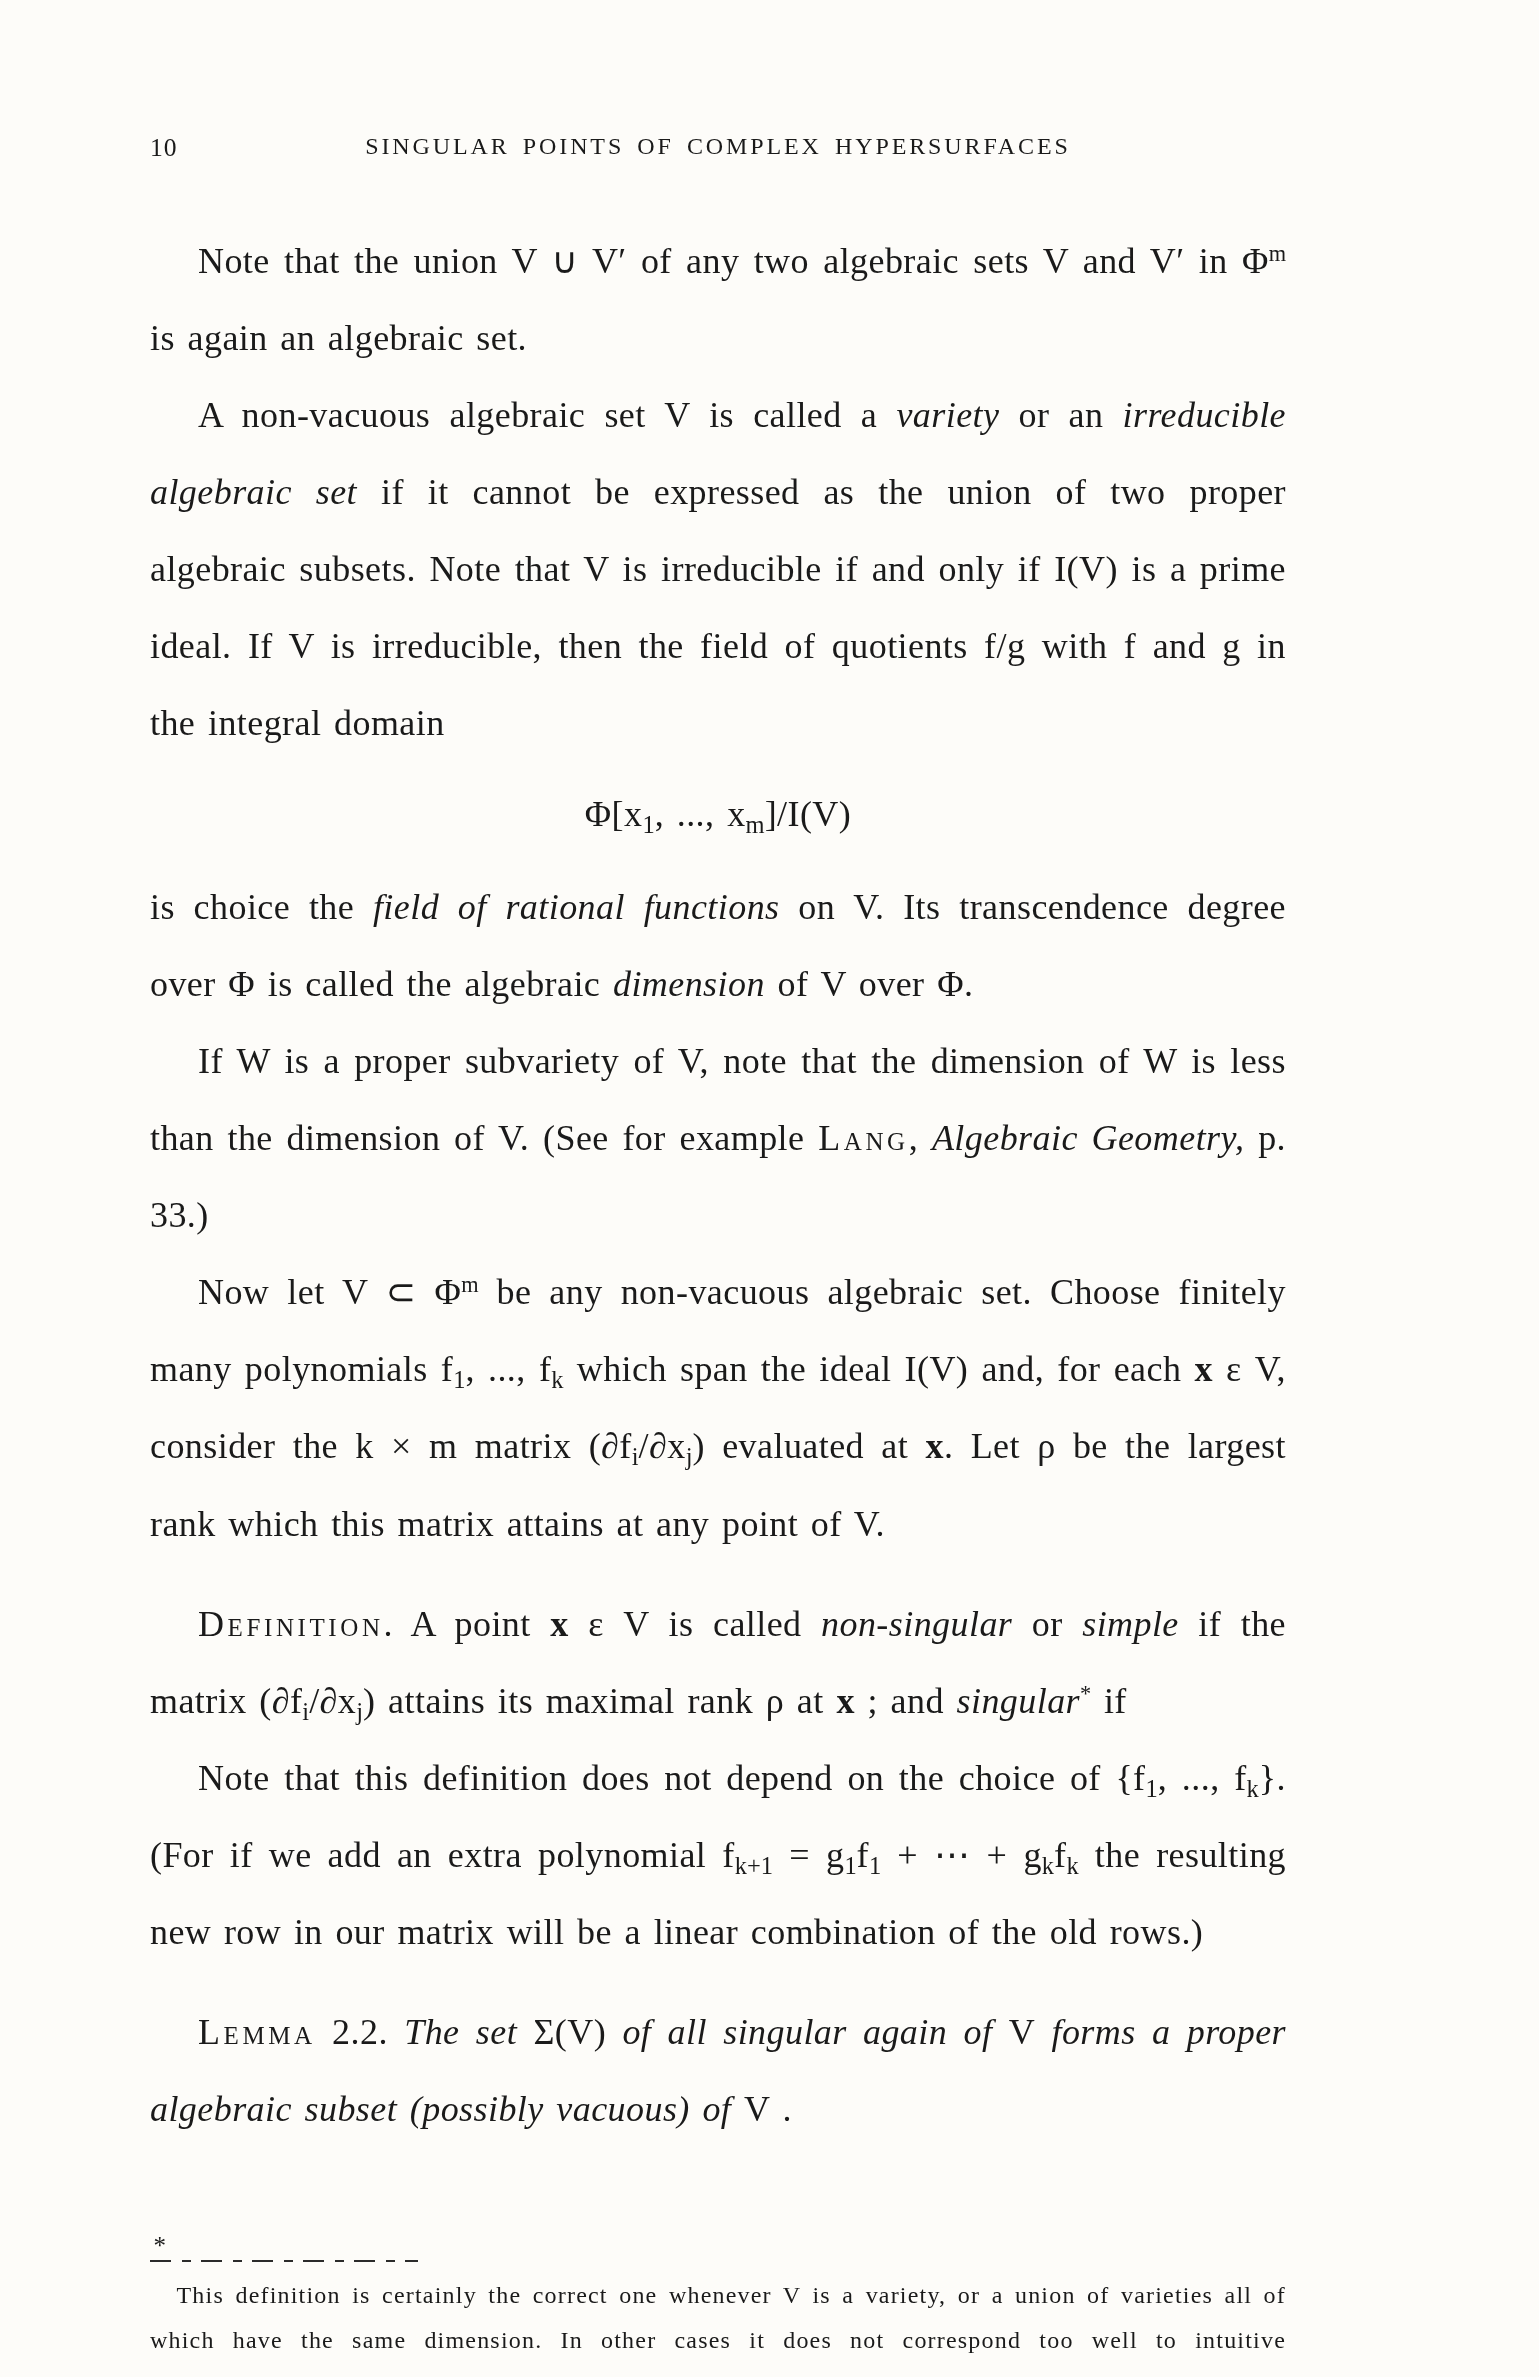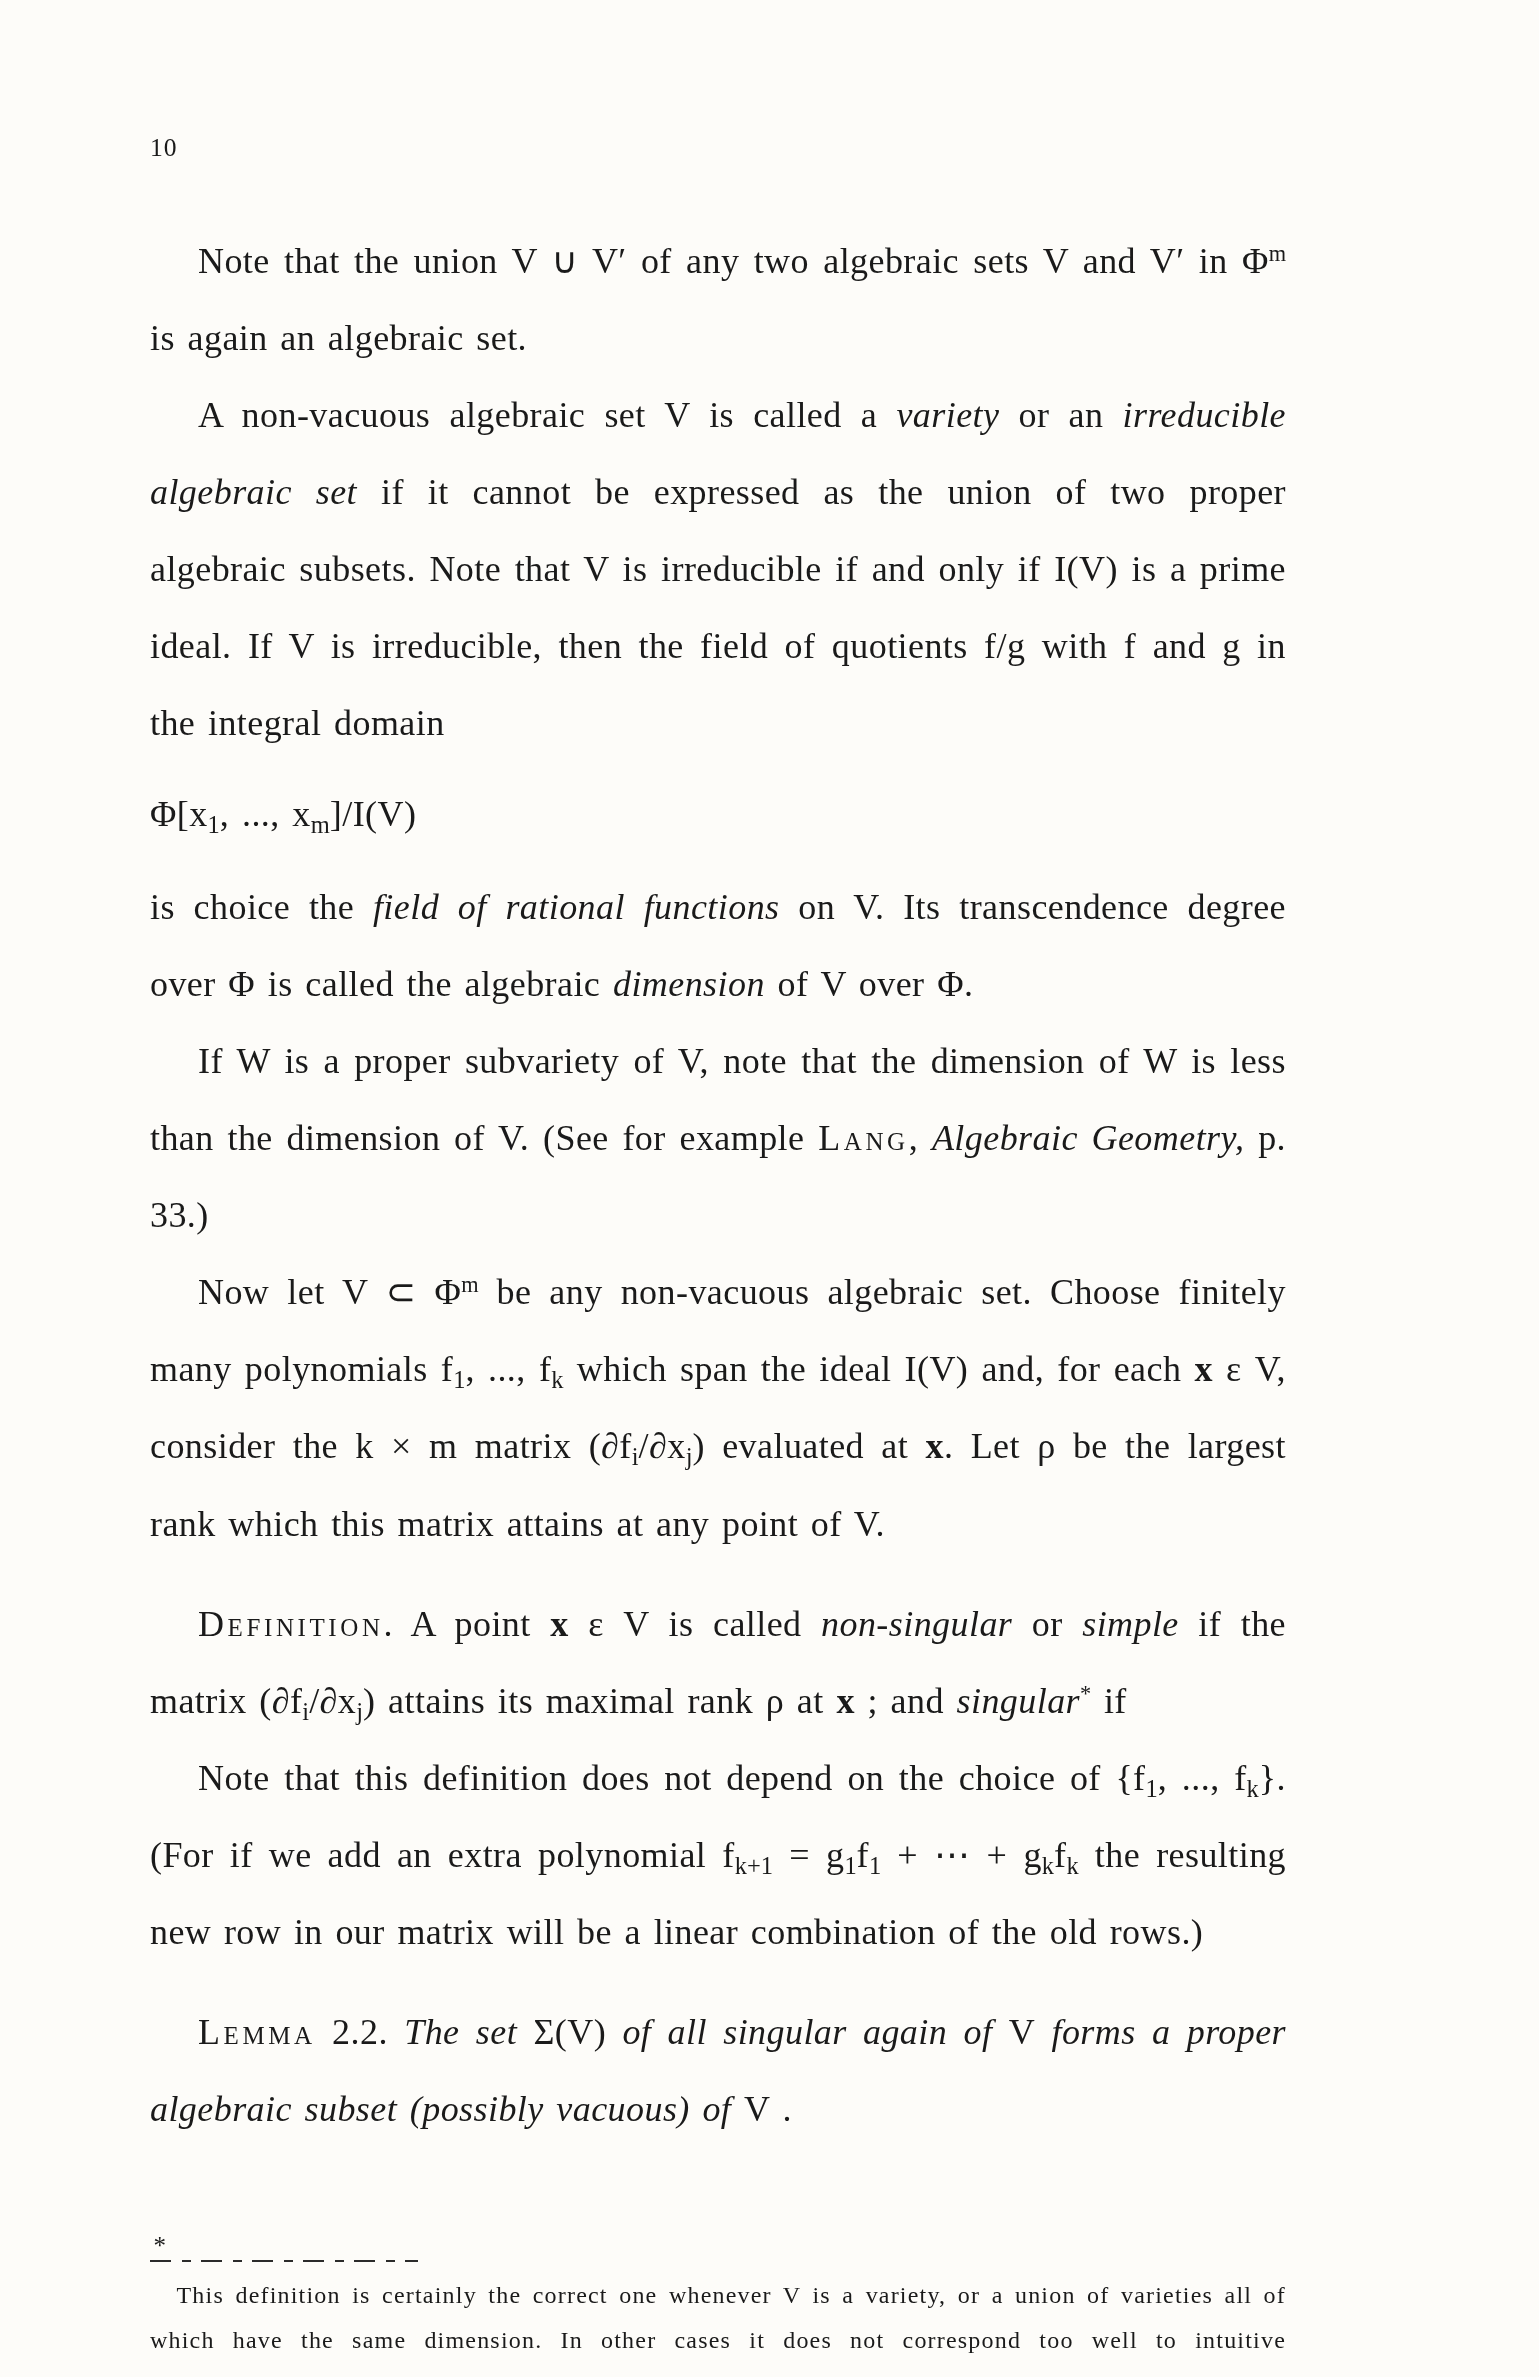--- a/index.html
+++ b/index.html
@@ -41,20 +41,21 @@
     font-size: 36px;
     line-height: 2.14;
     text-align: justify;
     word-spacing: 0.09em;
     letter-spacing: 0.012em;
   }
   .paragraph { margin: 0; }
   .paragraph.indent { text-indent: 48px; }
   .space-before { margin-top: 23px; }
   .equation {
+    text-align: center;
     text-indent: 0;
     margin: 14px 0 16px 0;
     font-family: Liberation Serif, serif;
   }
   sub, sup {
     font-size: 68%;
     letter-spacing: 0;
   }
   sub { vertical-align: -0.28em; }
   sup { vertical-align: 0.55em; font-size: 62%; }
@@ -87,20 +88,21 @@
     margin: 1.8px 0 10.6px 0;
   }
   .footnote-text { text-indent: 26.5px; }
 </style>
 </head>
 <body>
 
 <div class="page">
   <div class="header">
     <span class="page-num">10</span>
+    <div class="running-title">SINGULAR POINTS OF COMPLEX HYPERSURFACES</div>
   </div>
 
   <div class="page-body">
       <div class="paragraph indent"><span>Note that the union  V ∪ V′ of any two algebraic sets  V  and  V′ in  Φ</span><sup>m</sup><span> is again an algebraic set.</span></div>
       <div class="paragraph indent"><span>A non-vacuous algebraic set  V  is called a </span><i>variety</i><span> or an </span><i>irreducible algebraic set</i><span> if it cannot be expressed as the union of two proper algebraic subsets.  Note that  V  is irreducible if and only if  I(V)  is a prime ideal.  If  V  is irreducible, then the field of quotients  f/g  with  f  and  g  in the integral domain</span></div>
       <div class="equation"><span>Φ[x</span><sub>1</sub><span>, ..., x</span><sub>m</sub><span>]/I(V)</span></div>
       <div class="paragraph"><span>is choice the </span><i>field of rational functions</i><span> on  V.  Its transcendence degree over  Φ  is called the algebraic </span><i>dimension</i><span> of  V  over  Φ.</span></div>
       <div class="paragraph indent"><span>If  W  is a proper subvariety of  V, note that the dimension of  W  is less than the dimension of  V.  (See for example </span><span class="small-caps">Lang</span><span>, </span><i>Algebraic Geometry,</i><span> p. 33.)</span></div>
       <div class="paragraph indent"><span>Now let  V ⊂ Φ</span><sup>m</sup><span> be any non-vacuous algebraic set.  Choose finitely many polynomials  f</span><sub>1</sub><span>, ..., f</span><sub>k</sub><span> which span the ideal  I(V) and, for each  </span><b>x</b><span> ε V, consider the  k × m  matrix  (∂f</span><sub>i</sub><span>/∂x</span><sub>j</sub><span>)  evaluated at  </span><b>x</b><span>.  Let  ρ  be the largest rank which this matrix attains at any point of  V.</span></div>
       <div class="paragraph indent space-before"><span class="small-caps">Definition</span><span>.  A point  </span><b>x</b><span> ε V  is called </span><i>non-singular</i><span> or </span><i>simple</i><span> if the matrix  (∂f</span><sub>i</sub><span>/∂x</span><sub>j</sub><span>)  attains its maximal rank  ρ  at  </span><b>x</b><span> ;  and </span><i>singular</i><sup>*</sup><span>  if</span></div>

